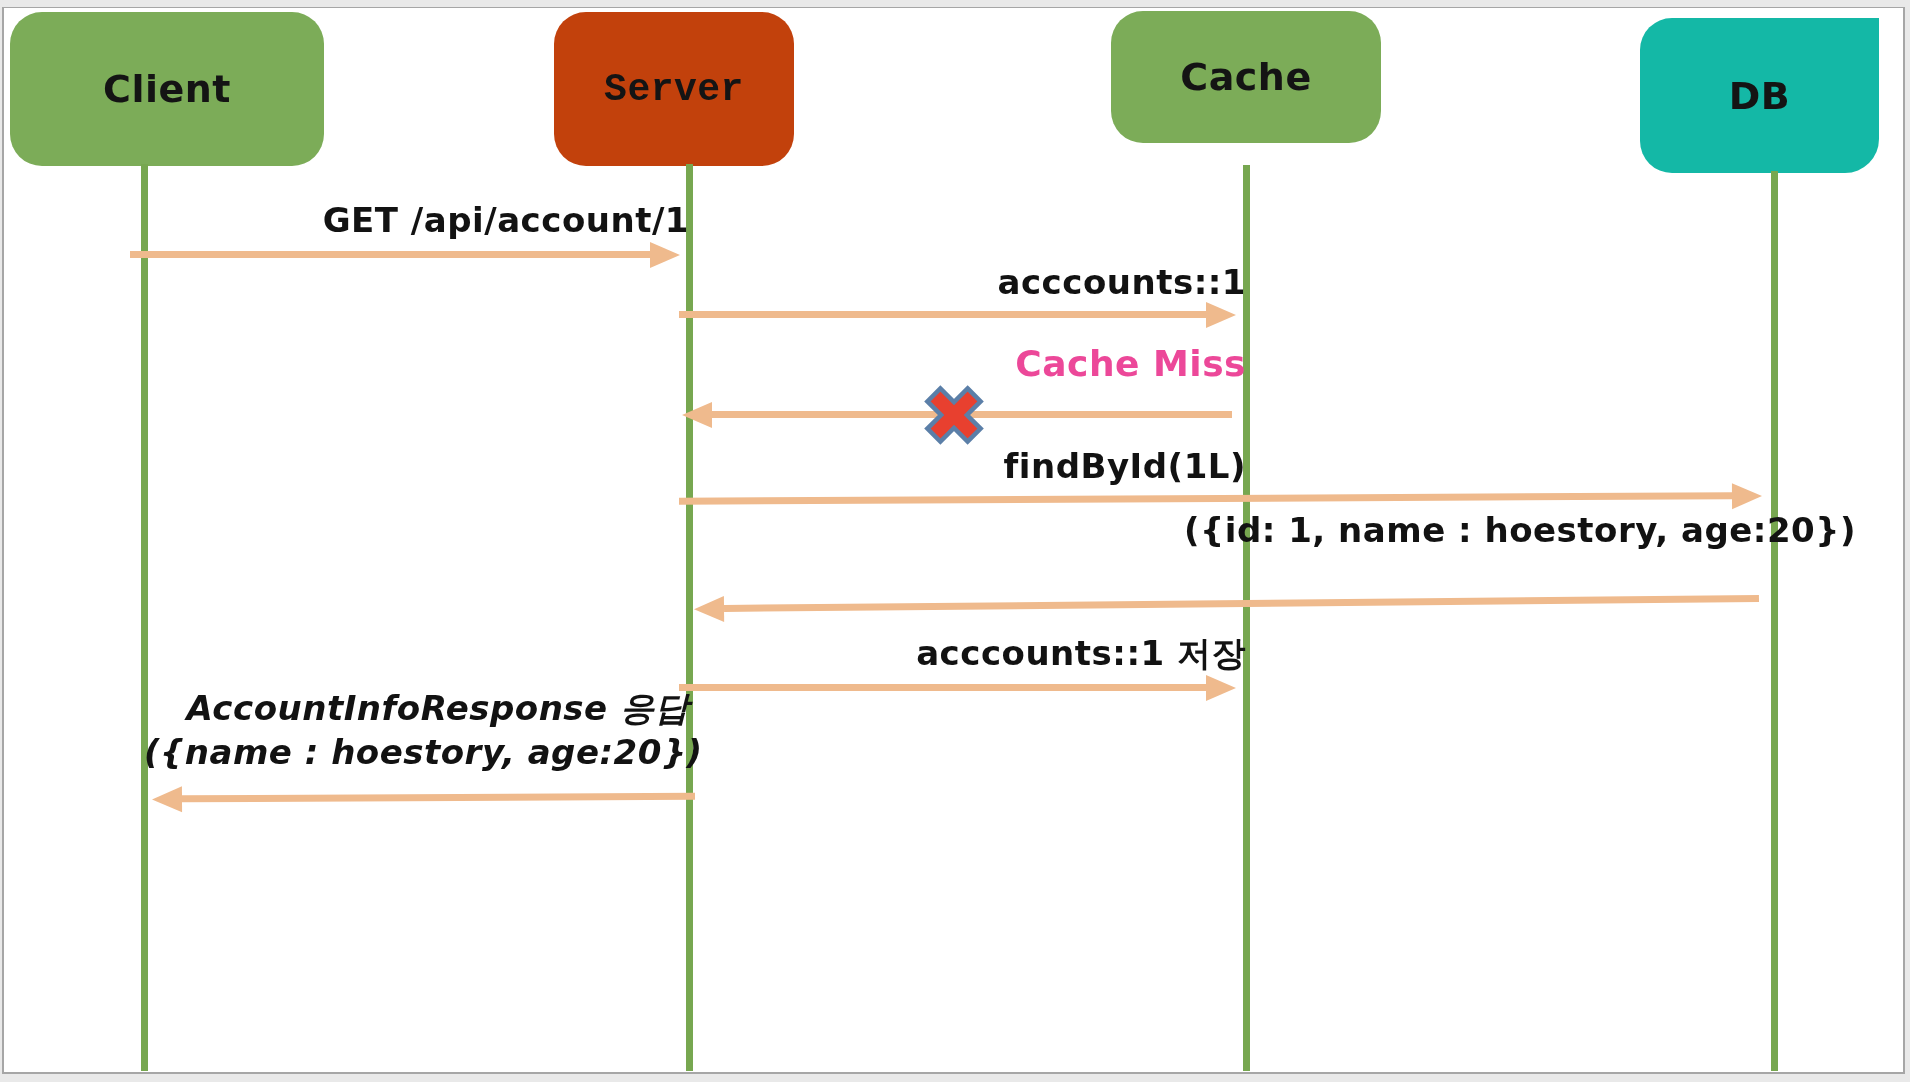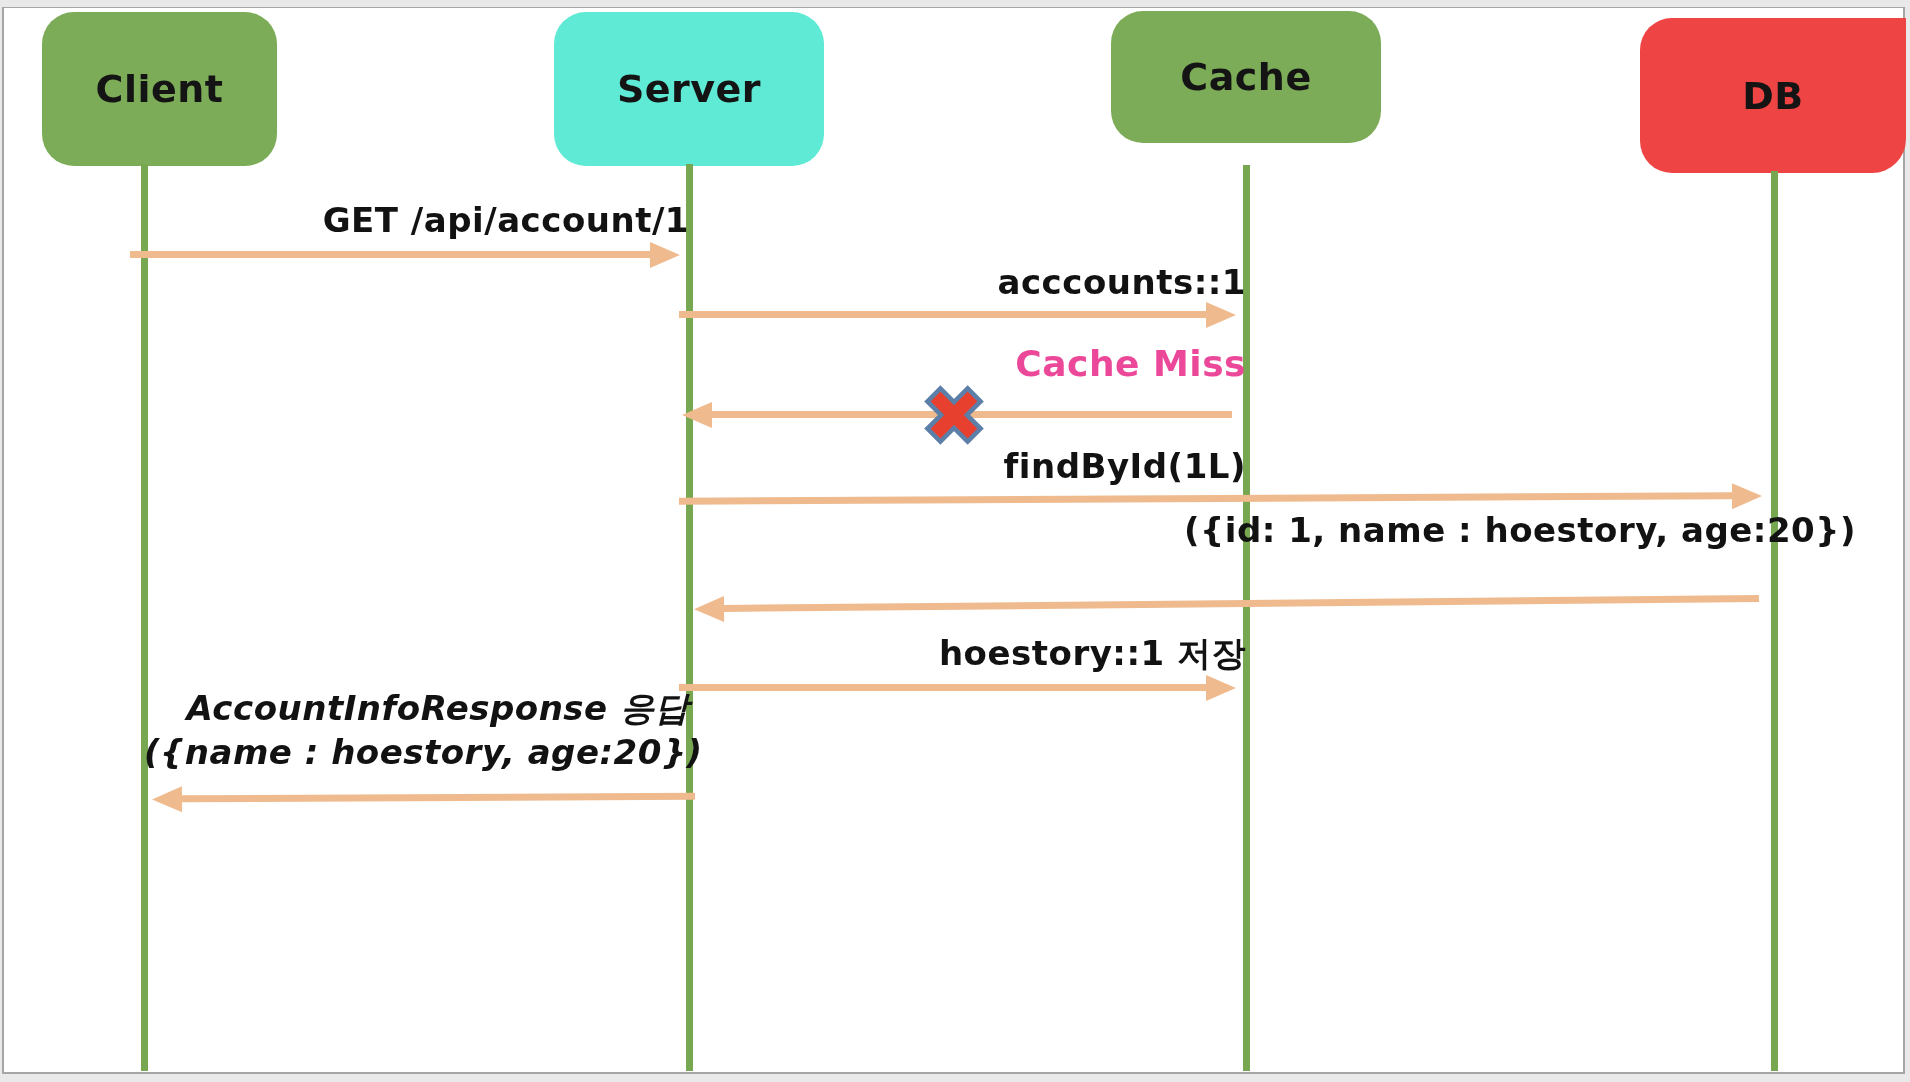--- a/index.html
+++ b/index.html
@@ -50,30 +50,30 @@
   }
   .arrow.right::after { left:100%; border-left:30px solid; border-left-color:inherit; }
   .arrow.left::after  { right:100%; border-right:30px solid; border-right-color:inherit; }
   .x-marker { position:absolute; width:72px; height:66px; }
 </style>
 </head>
 <body>
 
 <div class="canvas">
 
-  <div class="actor-box" style="left:6px; top:4px; width:235px; height:154px; background:#7cac58;margin-left:32px;">
+  <div class="actor-box" style="left:6px; top:4px; width:314px; height:154px; background:#7cac58;">
     <span>Client</span>
   </div>
-  <div class="actor-box" style="left:550px; top:4px; width:270px; height:154px; background:#5eead4;">
+  <div class="actor-box" style="left:550px; top:4px; width:240px; height:154px; background:#c2410c;font-family:Liberation Mono, monospace;">
     <span>Server</span>
   </div>
   <div class="actor-box" style="left:1107px; top:3px; width:270px; height:132px; background:#7cac58;">
     <span>Cache</span>
   </div>
-  <div class="actor-box" style="left:1636px; top:10px; width:266px; height:155px; background:#ef4444; border-top-right-radius:0; border-bottom-right-radius:34px;">
+  <div class="actor-box" style="left:1636px; top:10px; width:239px; height:155px; background:#14b8a6; border-top-right-radius:0; border-bottom-right-radius:34px;">
     <span>DB</span>
   </div>
 
   <div class="lifeline" style="left:137px; top:156px; height:907px; background:#77a750;"></div>
   <div class="lifeline" style="left:682px; top:156px; height:907px; background:#77a750;"></div>
   <div class="lifeline" style="left:1239px; top:157px; height:906px; background:#77a750;"></div>
   <div class="lifeline" style="left:1767px; top:163px; height:900px; background:#77a750;"></div>
 
   <div class="msg-label" style="left:140px; top:190px; width:545px;">GET /api/account/1</div>
   <div class="arrow right" style="left:126px; top:243px; width:520px; background:#efba8d; border-left-color:#efba8d; color:#efba8d;"></div>
@@ -88,21 +88,21 @@
   </svg>
 
   <div class="msg-label" style="left:685px; top:436px; width:557px;">findById(1L)</div>
   <div class="arrow right" style="left:675px; top:487px; width:1053px; background:#efba8d; border-left-color:#efba8d; color:#efba8d; transform:rotate(-0.3deg);"></div>
 
   <div class="msg-label" style="left:1180px; top:500px; width:650px;">
     <div>({id: 1, name : hoestory, age:20})</div>
   </div>
   <div class="arrow left" style="left:720px; top:592px; width:1035px; background:#efba8d; border-right-color:#efba8d; color:#efba8d; transform:rotate(-0.55deg);"></div>
 
-  <div class="msg-label" style="left:685px; top:623px; width:557px;">hoestory::1 저장</div>
+  <div class="msg-label" style="left:685px; top:623px; width:557px;">acccounts::1 저장</div>
   <div class="arrow right" style="left:675px; top:676px; width:527px; background:#efba8d; border-left-color:#efba8d; color:#efba8d;"></div>
 
   <div class="msg-label" style="left:140px; top:678px; width:545px;font-style:italic;">
     <div>AccountInfoResponse 응답</div>
     <div>({name : hoestory, age:20})</div>
   </div>
   <div class="arrow left" style="left:178px; top:786px; width:513px; background:#efba8d; border-right-color:#efba8d; color:#efba8d; transform:rotate(-0.3deg);"></div>
 
 </div>
 

